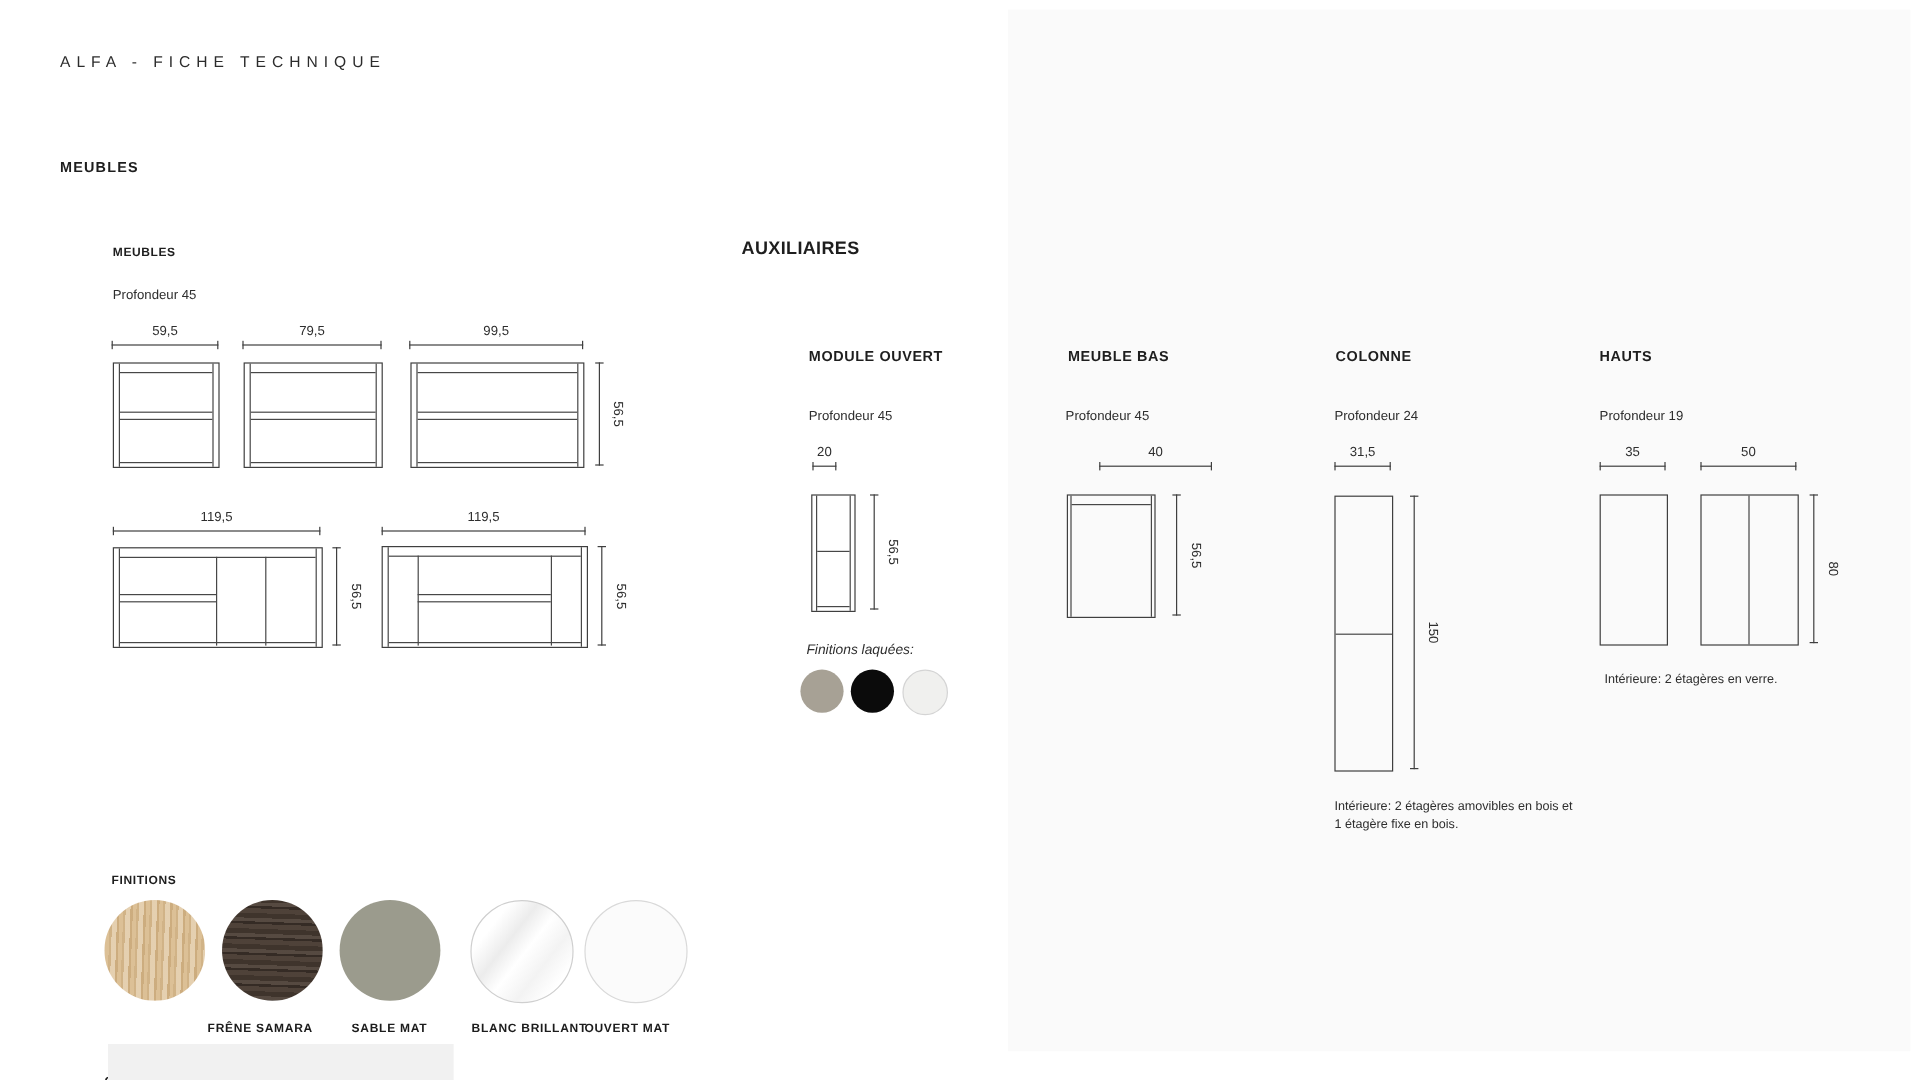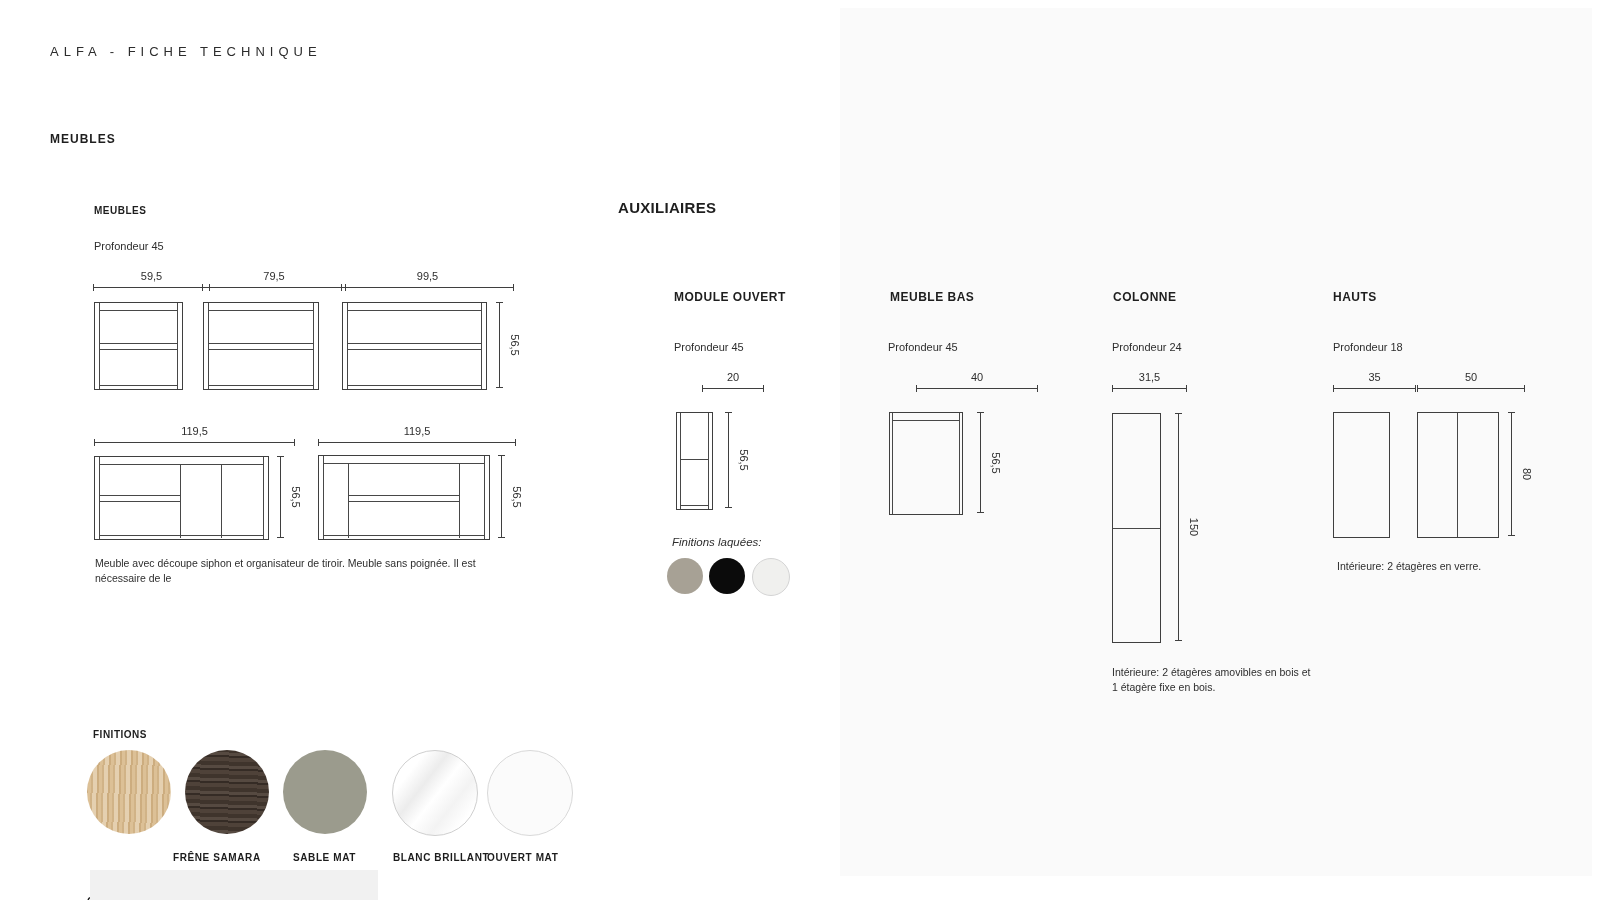--- a/index.html
+++ b/index.html
@@ -3,21 +3,21 @@
 <meta charset="utf-8">
 <style>
   html,body{margin:0;padding:0;}
   body{
     width:1600px;height:900px;position:relative;overflow:hidden;
     background:#ffffff;color:#2b2b2b;
     font-family:"Liberation Sans", sans-serif;
   }
   .abs{position:absolute;}
   
-  .hdim{position:absolute;height:7px;padding-left:28px;}
+  .hdim{position:absolute;height:7px;}
   .hdim .tick-l,.hdim .tick-r{position:absolute;top:0;bottom:0;width:1px;background:#3f3f3f;}
   .hdim .tick-l{left:0}.hdim .tick-r{right:0}
   .hdim .bar{position:absolute;left:0;right:0;top:3px;height:1px;background:#3f3f3f;}
   .hdim .dlbl{position:absolute;left:0;right:0;bottom:9px;text-align:center;
     font-size:11px;color:#2e2e2e;white-space:nowrap;}
   .vdim{position:absolute;width:7px;}
   .vdim .tick-t,.vdim .tick-b{position:absolute;left:0;right:0;height:1px;background:#3f3f3f;}
   .vdim .tick-t{top:0}.vdim .tick-b{bottom:0}
   .vdim .bar{position:absolute;top:0;bottom:0;left:3px;width:1px;background:#3f3f3f;}
   .vdim .dlbl{position:absolute;left:13px;top:50%;transform:translateY(-50%);
@@ -155,28 +155,27 @@
   <div class="dlbl">56,5</div>
 </div>
 <div class="vdim" style="left:498px;top:455px;height:83px;">
   <div class="tick-t"></div>
     <div class="bar"></div>
     <div class="tick-b"></div>
   <div class="dlbl">56,5</div>
 </div>
 
 <div class="abs note" style="left:95px;top:556px;width:420px;">
-  <div>Meuble avec découpe siphon et organisateur de tiroir. Meuble sans poignée. Il est nécessaire de le</div>
 </div>
 
 <div class="abs h2" style="left:618px;top:199px;">AUXILIAIRES</div>
 
 <div class="abs modtitle" style="left:674px;top:290px;">MODULE OUVERT</div>
 <div class="abs depth" style="left:674px;top:341px;">Profondeur 45</div>
-<div class="hdim" style="left:702px;top:385px;width:34px;">
+<div class="hdim" style="left:677px;top:385px;width:20px;">
   <div class="tick-l"></div>
     <div class="bar"></div>
     <div class="tick-r"></div>
   <div class="dlbl">20</div>
 </div>
 <div class="cab" style="left:676px;top:412px;width:35px;height:96px;">
   <div class="ln" style="left:3px;top:0;bottom:0;width:1px;"></div>
   <div class="ln" style="right:3px;top:0;bottom:0;width:1px;"></div>
   <div class="ln" style="left:4px;right:4px;top:46px;height:1px;"></div>
   <div class="ln" style="left:4px;right:4px;bottom:3px;height:1px;"></div>
@@ -229,21 +228,21 @@
     <div class="bar"></div>
     <div class="tick-b"></div>
   <div class="dlbl">150</div>
 </div>
 <div class="abs note" style="left:1112px;top:665px;width:320px;">
   <div>Intérieure: 2 étagères amovibles en bois et</div>
   <div>1 étagère fixe en bois.</div>
 </div>
 
 <div class="abs modtitle" style="left:1333px;top:290px;">HAUTS</div>
-<div class="abs depth" style="left:1333px;top:341px;">Profondeur 18</div>
+<div class="abs depth" style="left:1333px;top:341px;">Profondeur 19</div>
 <div class="hdim" style="left:1333px;top:385px;width:55px;">
   <div class="tick-l"></div>
     <div class="bar"></div>
     <div class="tick-r"></div>
   <div class="dlbl">35</div>
 </div>
 <div class="hdim" style="left:1417px;top:385px;width:80px;">
   <div class="tick-l"></div>
     <div class="bar"></div>
     <div class="tick-r"></div>

